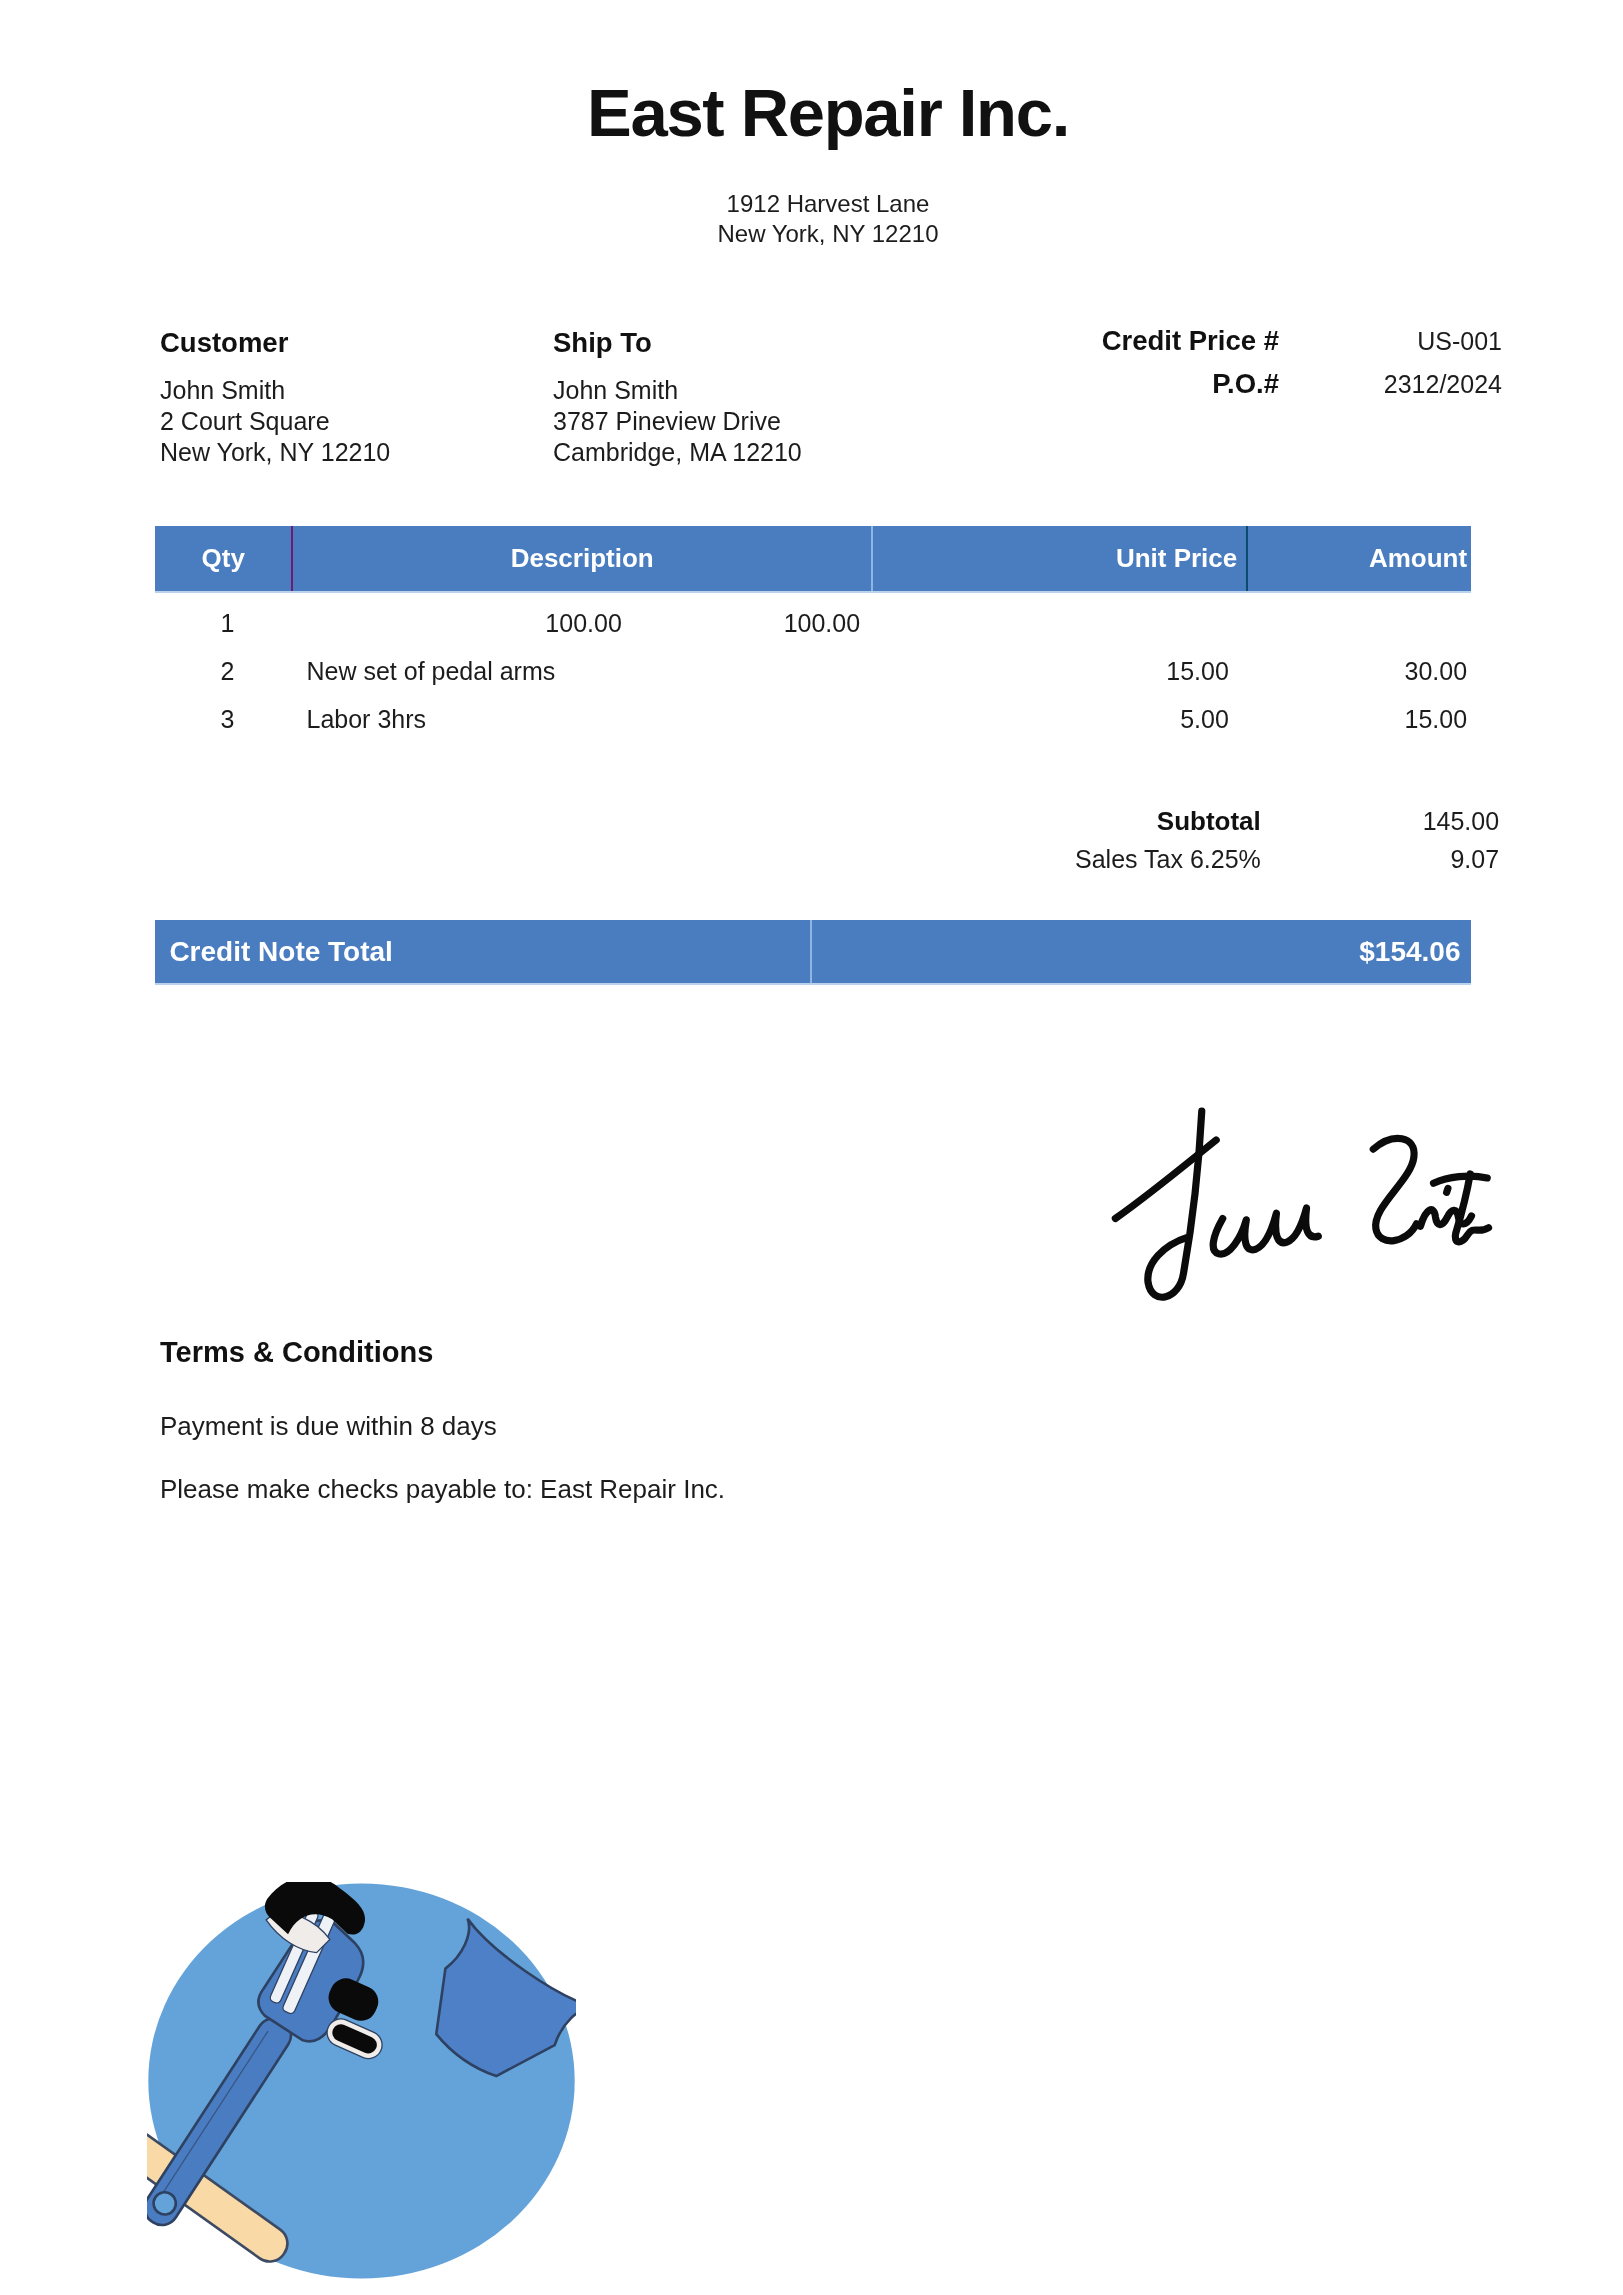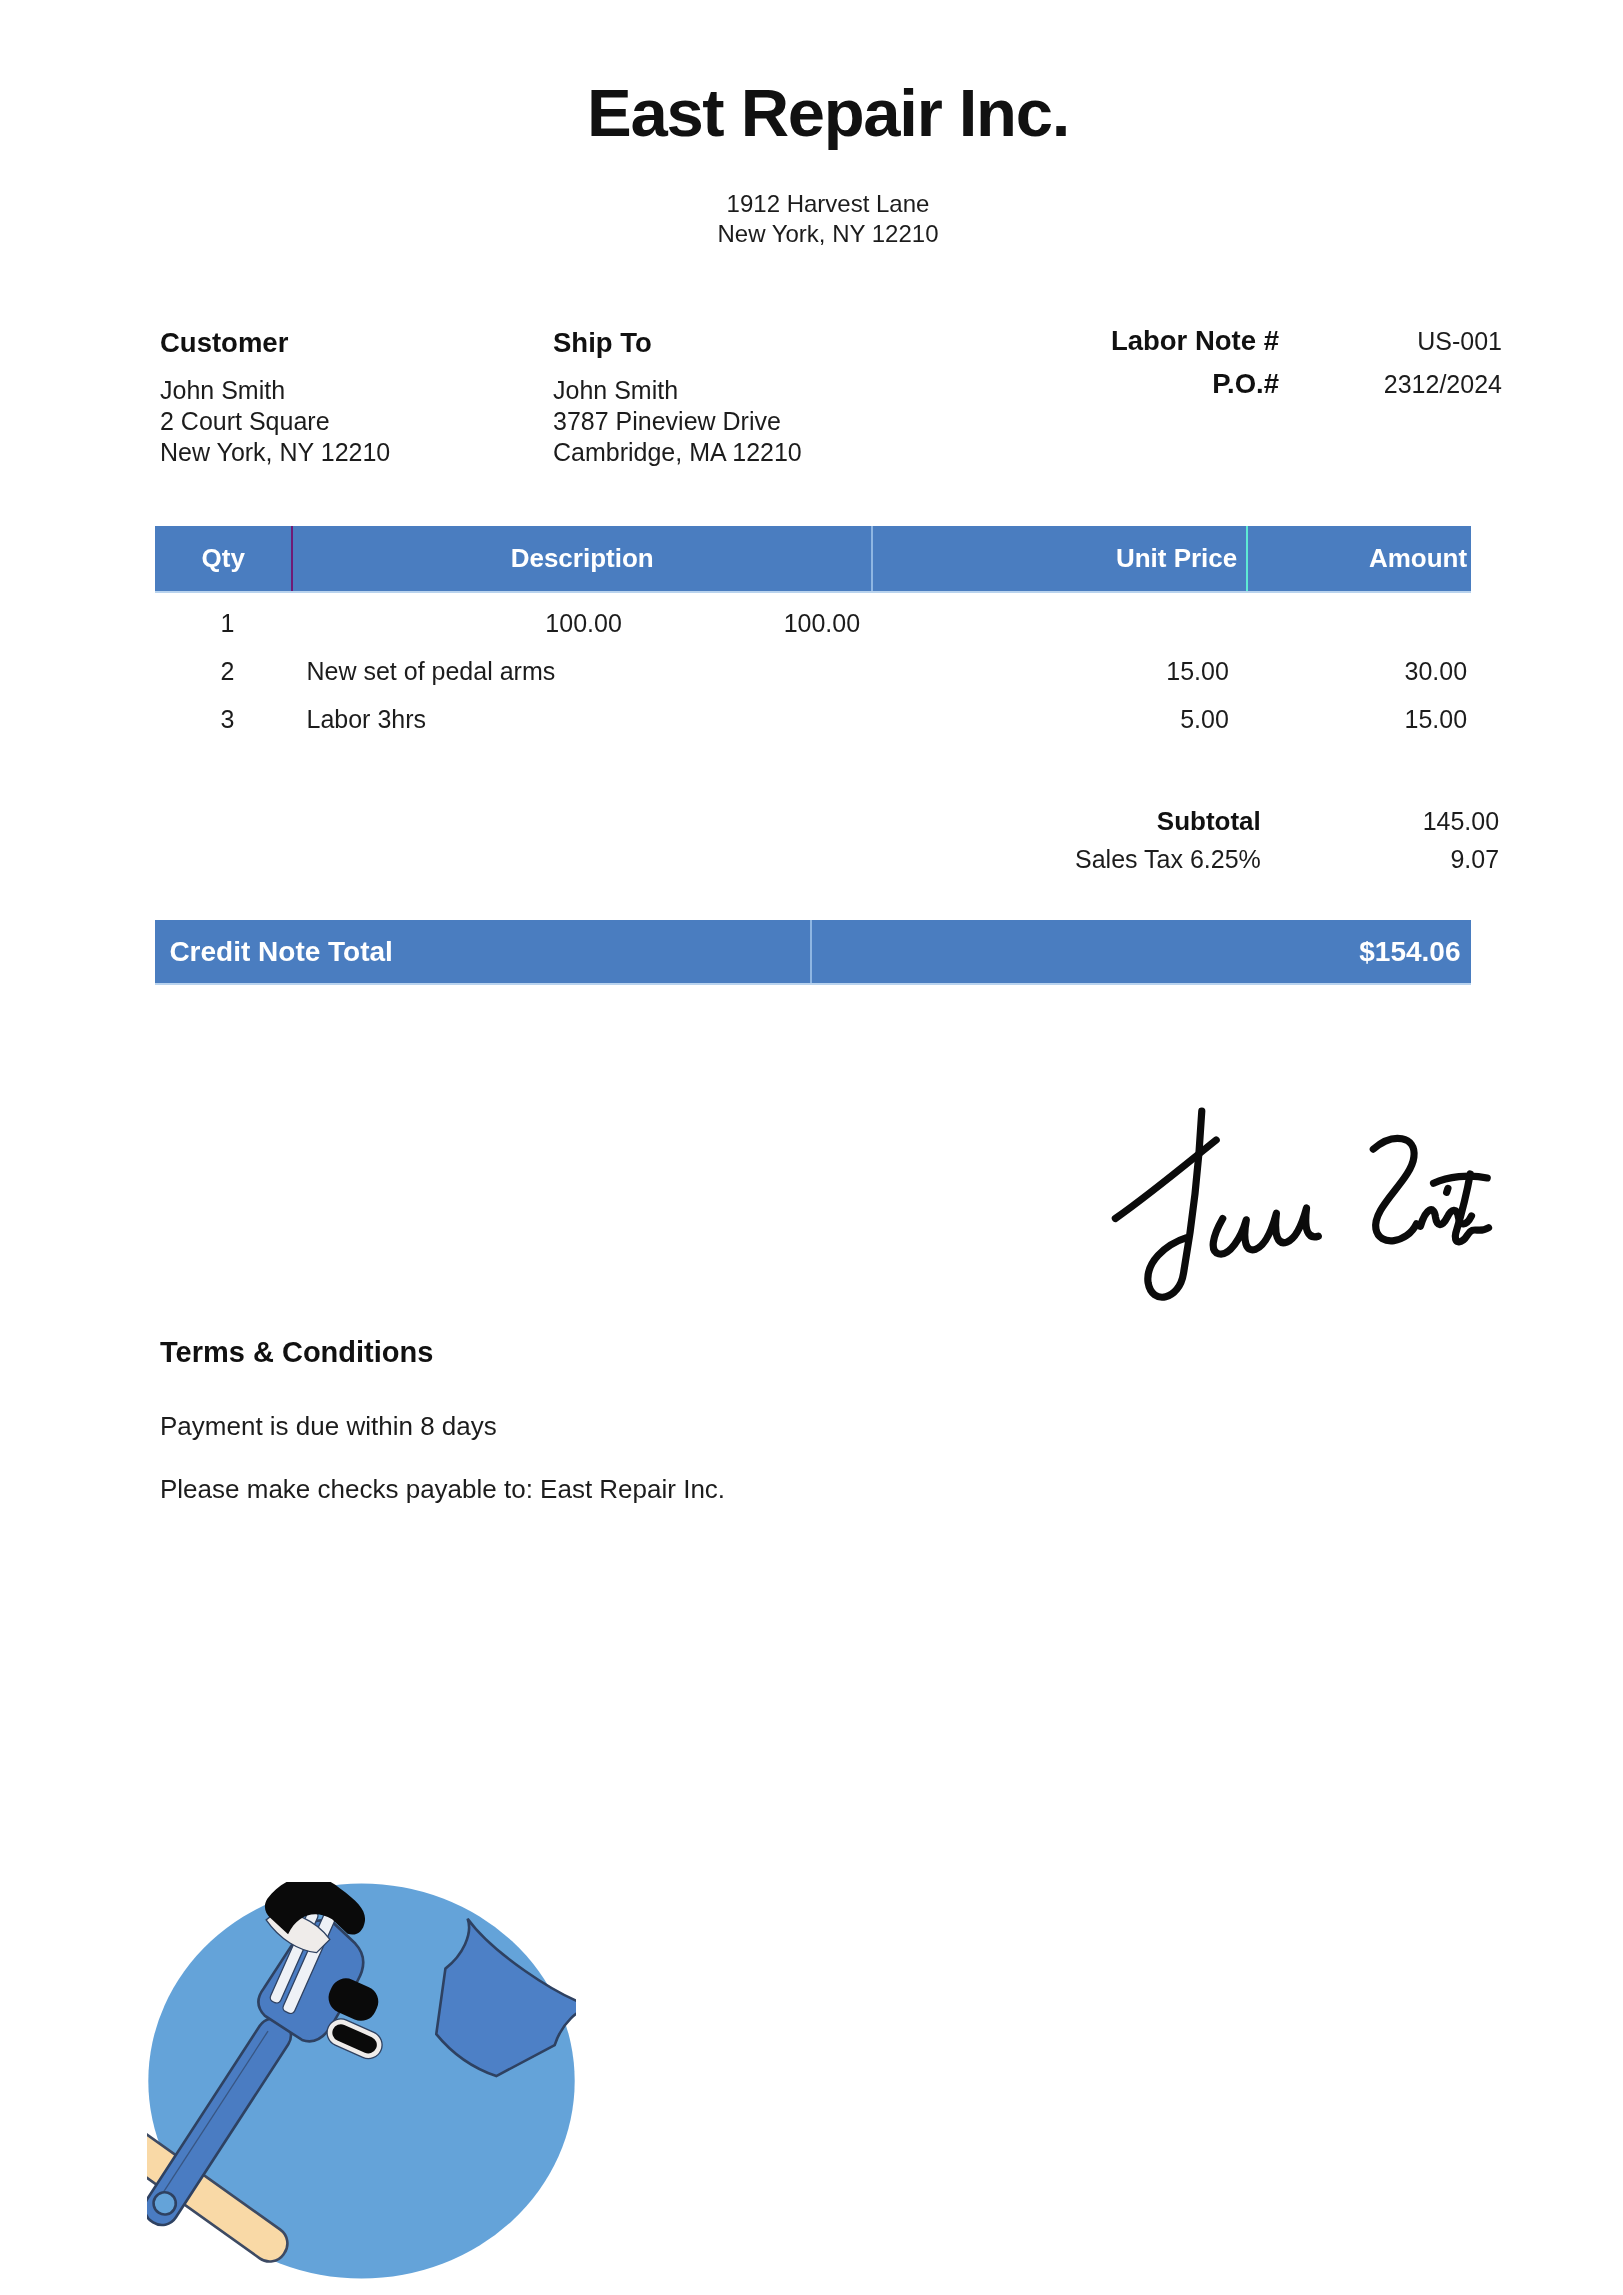--- a/index.html
+++ b/index.html
@@ -35,21 +35,21 @@
   
   .items-table{position:absolute; left:155px; top:526px; width:1316px;}
   .thead{
     display:flex; height:65px; background:#4a7dc0; color:#ffffff;
     font-size:26px; font-weight:bold; align-items:center;
     border-bottom:2.6px solid #b9d3ee;
   }
   .th{box-sizing:border-box; height:100%; display:flex; align-items:center;}
   .col-qty{width:145px; justify-content:center; border-right:2px solid #701a75;}
   .col-desc{width:607px; justify-content:center; border-right:2px solid #8fb6e2;}
-  .col-unit{width:393px; justify-content:flex-end; padding-right:9.2px; border-right:2px solid #5eead4;}
+  .col-unit{width:393px; justify-content:flex-end; padding-right:9.2px; border-right:2px solid #0c4a6e;}
   .col-amt{width:233px; justify-content:flex-end; padding-right:3.9px;border-radius:24px;}
   .tbody{margin-top:6.5px;}
   .tr{display:flex; height:48px; align-items:center; font-size:25px;}
   .td{box-sizing:border-box; display:flex; align-items:center; height:100%;}
   .td-qty{width:145px; justify-content:center;}
   .td-desc{width:607px; justify-content:flex-start; padding-left:6.5px;}
   .td-unit{width:331px; justify-content:flex-end; padding-right:9.2px;}
   .td-amt{width:233px; justify-content:flex-end; padding-right:3.9px;}
   
   .summary{position:absolute; top:806px; right:153px; width:720px;}
@@ -101,21 +101,21 @@
     <div class="info-heading">Ship To</div>
     <div class="info-lines">
       <div>John Smith</div>
       <div>3787 Pineview Drive</div>
       <div>Cambridge, MA 12210</div>
     </div>
   </div>
 
   <div class="meta-block">
     <div class="meta-row">
-      <div class="meta-label">Labor Note #</div>
+      <div class="meta-label">Credit Price #</div>
       <div class="meta-value">US-001</div>
     </div>
     <div class="meta-row">
       <div class="meta-label">P.O.#</div>
       <div class="meta-value">2312/2024</div>
     </div>
   </div>
 
   <div class="items-table">
     <div class="thead">

